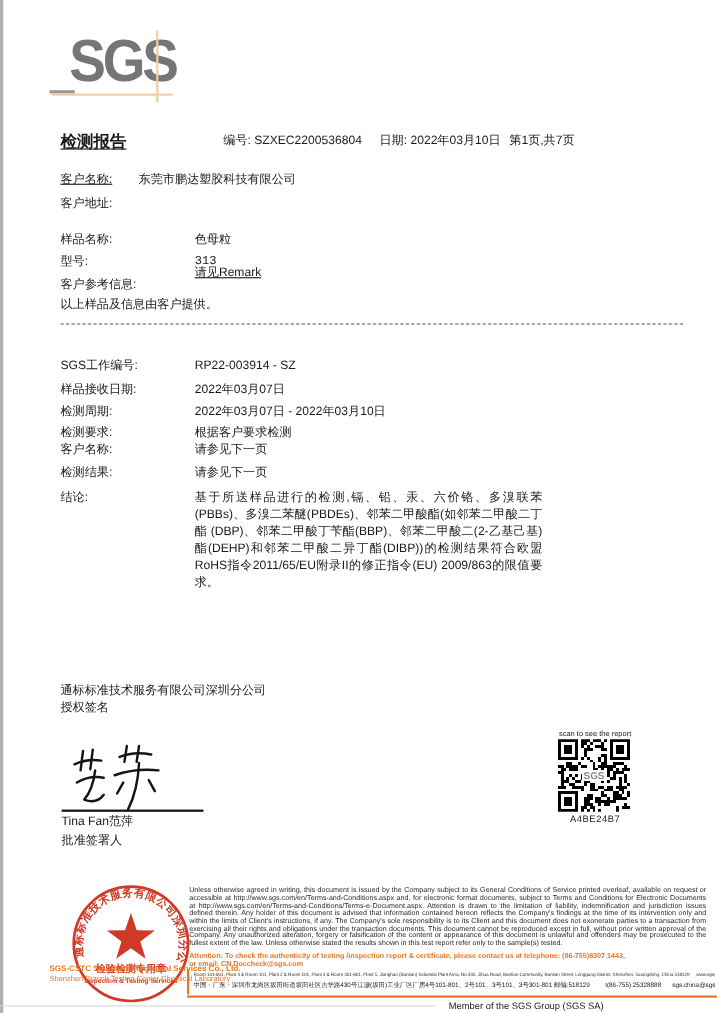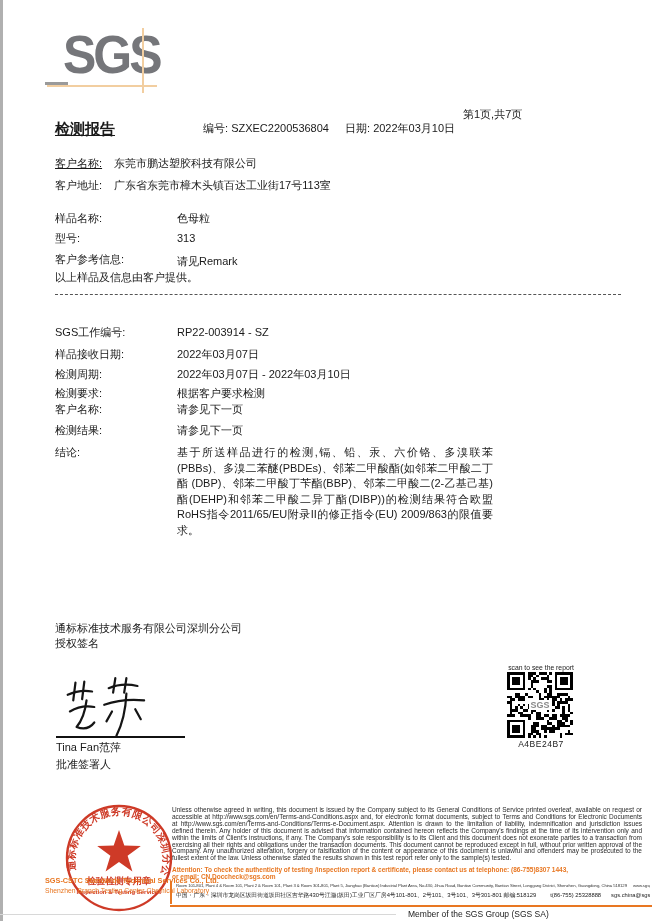--- a/index.html
+++ b/index.html
@@ -8,21 +8,21 @@
   .abs{position:absolute;}
   .edge-left{left:0;top:0;width:3px;height:921px;background:#b0b0b0;}
   .sgs-logo{left:63px;top:28px;font-size:50px;font-weight:bold;letter-spacing:-3px;
             color:#75767a;line-height:54px;transform:scaleY(1.08);}
   .logo-underline{left:45px;top:82px;width:23px;height:3px;background:#9a9a9a;}
   .tan-h{left:47px;top:85px;width:110px;height:2px;background:#f2cea0;}
   .tan-v{left:142px;top:28px;width:2px;height:65px;background:#f2cea0;}
   .title{left:55px;top:120px;font-size:15px;font-weight:bold;text-decoration:underline;}
   .t11{font-size:11px;line-height:13px;}
   .lab{left:55px;}
-  .val110{left:114px;}
+  .val110{left:126px;}
   .val177{left:177px;}
   .dashes{left:55px;top:294px;width:566px;border-top:1px dashed #555;}
   .conclusion{left:177px;top:445px;width:316px;font-size:11px;line-height:15.5px;text-align:justify;}
   .sig-line{left:56px;top:736px;width:129px;height:2px;background:#111;}
   .qr-caption{left:495px;top:664px;width:92px;text-align:center;font-size:6.8px;}
   .qr-code-text{left:495px;top:739px;width:92px;text-align:center;font-size:8.5px;letter-spacing:.5px;}
   .stamp{left:62px;top:803px;}
   .ov1{left:45px;top:876px;font-size:7.3px;font-weight:bold;color:#e87722;white-space:nowrap;}
   .ov2{left:45px;top:887px;font-size:6.8px;color:#e87722;white-space:nowrap;}
   .disclaimer{left:172px;top:807px;width:470px;font-size:6.5px;line-height:6.9px;
@@ -52,33 +52,32 @@
 
   <div class="abs title">检测报告</div>
   <div class="abs t11" style="left:203px;top:122px;">
     <span>编号:</span>
     <span>SZXEC2200536804</span>
   </div>
   <div class="abs t11" style="left:345px;top:122px;">
     <span>日期:</span>
     <span>2022年03月10日</span>
   </div>
-  <div class="abs t11" style="left:463px;top:108px;">第1页,共7页</div>
+  <div class="abs t11" style="left:463px;top:122px;">第1页,共7页</div>
 
   <div class="abs t11 lab" style="top:157px;text-decoration:underline;">客户名称:</div>
   <div class="abs t11 val110" style="top:157px;">东莞市鹏达塑胶科技有限公司</div>
   <div class="abs t11 lab" style="top:179px;">客户地址:</div>
-  <div class="abs t11 val110" style="top:179px;">广东省东莞市樟木头镇百达工业街17号113室</div>
 
   <div class="abs t11 lab" style="top:212px;">样品名称:</div>
   <div class="abs t11 val177" style="top:212px;">色母粒</div>
   <div class="abs t11 lab" style="top:232px;">型号:</div>
-  <div class="abs t11 val177" style="top:232px;">313</div>
+  <div class="abs t11 val177" style="top:232px;font-family:Liberation Mono, monospace;">313</div>
   <div class="abs t11 lab" style="top:253px;">客户参考信息:</div>
-  <div class="abs t11 val177" style="top:255px;">请见Remark</div>
+  <div class="abs t11 val177" style="top:242px;text-decoration:underline;">请见Remark</div>
   <div class="abs t11 lab" style="top:271px;">以上样品及信息由客户提供。</div>
 
   <div class="abs dashes"></div>
 
   <div class="abs t11 lab" style="top:326px;">SGS工作编号:</div>
   <div class="abs t11 val177" style="top:326px;">RP22-003914 - SZ</div>
   <div class="abs t11 lab" style="top:348px;">样品接收日期:</div>
   <div class="abs t11 val177" style="top:348px;">2022年03月07日</div>
   <div class="abs t11 lab" style="top:368px;">检测周期:</div>
   <div class="abs t11 val177" style="top:368px;">2022年03月07日 - 2022年03月10日</div>

